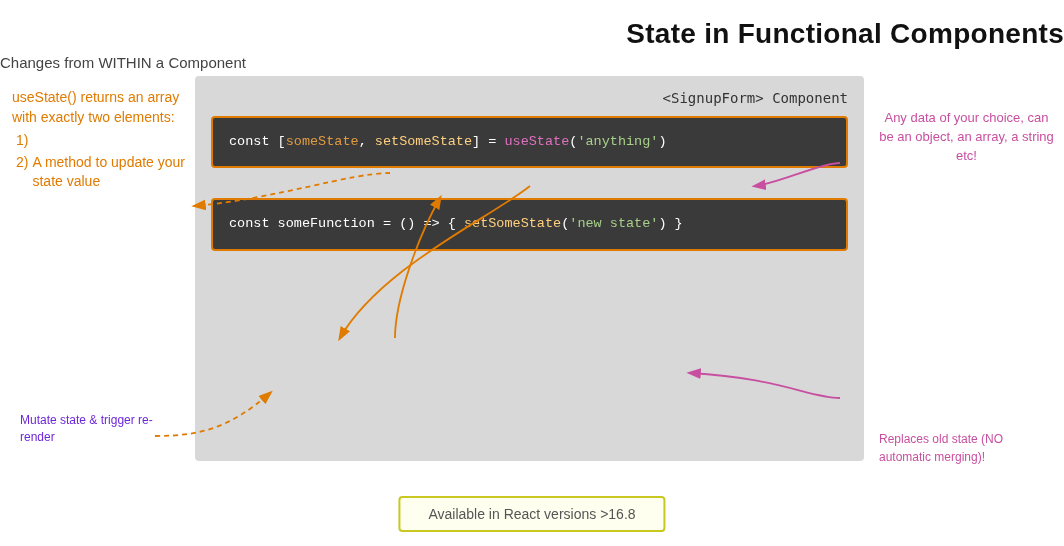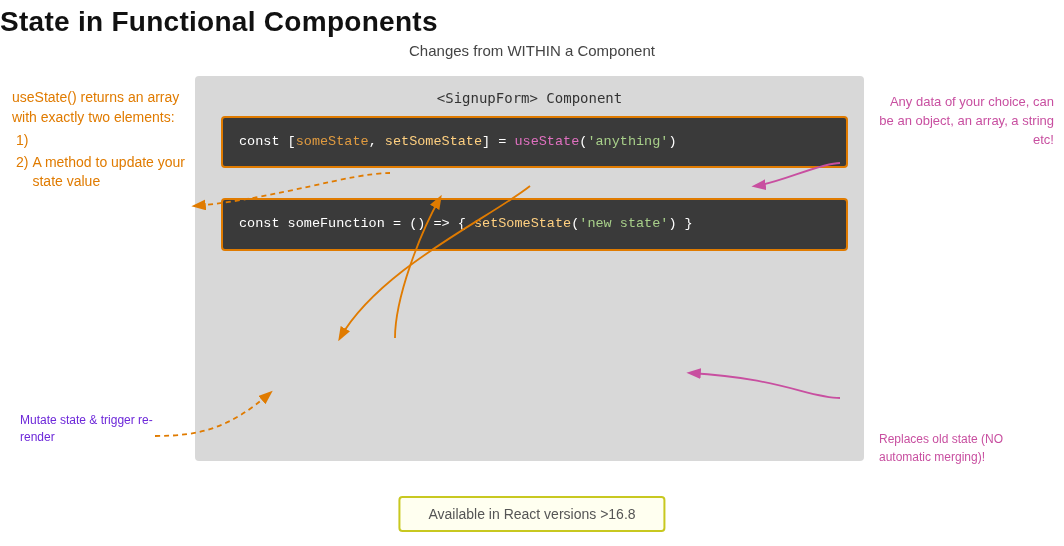--- a/index.html
+++ b/index.html
@@ -6,30 +6,30 @@
     body {
       background: #fff;
       font-family: 'Segoe UI', Arial, sans-serif;
       width: 1064px;
       height: 546px;
       overflow: hidden;
       position: relative;
     }
 
     .page-title {
-      text-align: left;
+      text-align: right;
       font-size: 28px;
       font-weight: 800;
       color: #111;
-      padding-top: 6px;
+      padding-top: 18px;
       letter-spacing: 0.01em;
     }
 
     .page-subtitle {
-      text-align: center;
+      text-align: left;
       font-size: 15px;
       color: #444;
       margin-top: 4px;
     }
 
     .main-content {
       position: absolute;
       top: 68px;
       left: 0;
       right: 0;
@@ -53,26 +53,26 @@
     .left-annotation .list-item {
       display: flex;
       gap: 4px;
       margin-bottom: 2px;
     }
 
     
     .right-annotation-top {
       position: absolute;
       right: 10px;
-      top: 25px;
+      top: 41px;
       width: 175px;
       font-size: 13px;
       color: #c84fa0;
       line-height: 1.45;
-      text-align: right;
+      text-align: center;
     }
 
     .right-annotation-bottom {
       position: absolute;
       right: 10px;
       bottom: 80px;
       width: 175px;
       font-size: 12px;
       color: #c84fa0;
       line-height: 1.45;
@@ -96,39 +96,38 @@
       left: 195px;
       right: 200px;
       top: 8px;
       bottom: 85px;
       background: #d8d8d8;
       border-radius: 4px;
       padding: 14px 16px;
     }
 
     .component-label {
-      text-align: center;
+      text-align: right;
       font-size: 14px;
       color: #333;
       margin-bottom: 10px;
       font-family: monospace;
     }
 
     
     .code-block {
       background: #3a3a3a;
       border-radius: 4px;
       padding: 14px 16px;
       font-family: 'Courier New', monospace;
       font-size: 13.5px;
       color: #ddd;
       line-height: 1.5;
       margin-bottom: 12px;
       position: relative;
-      margin-left: 10px;
     }
 
     .code-block.top-block {
       border: 2px solid #e07b00;
     }
 
     .code-block.bottom-block {
       border: 2px solid #e07b00;
       margin-top: 30px;
     }

